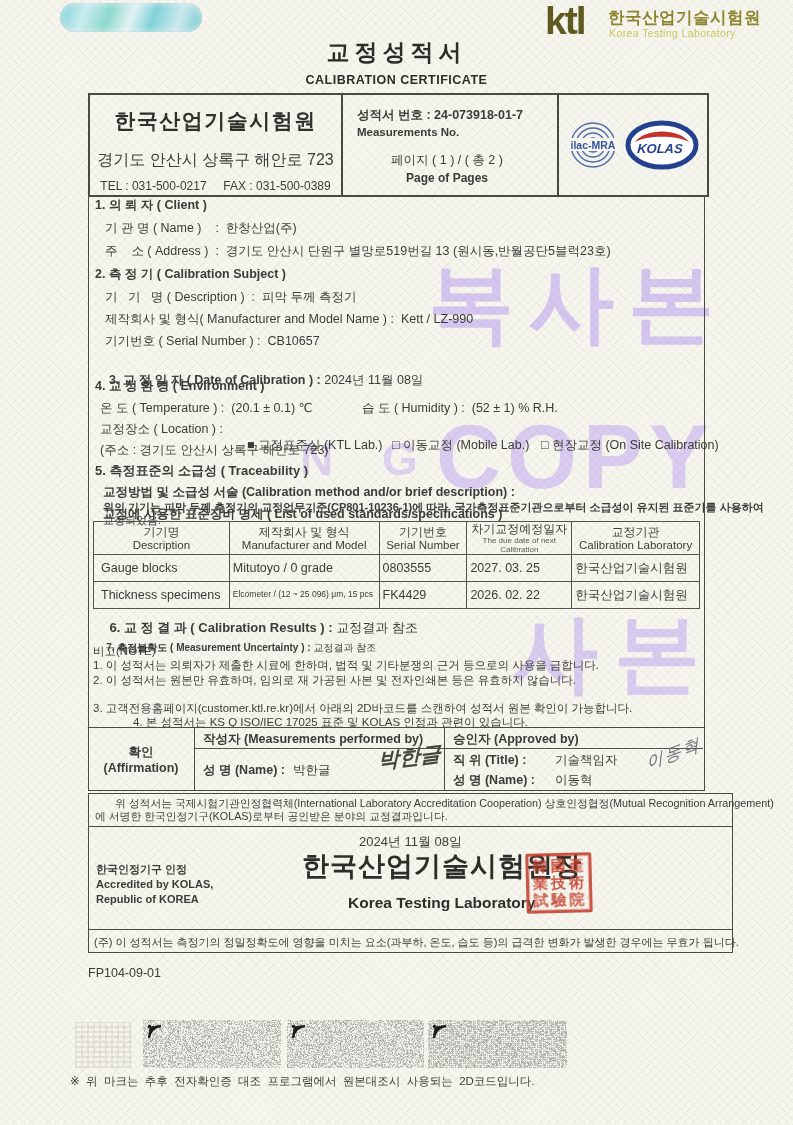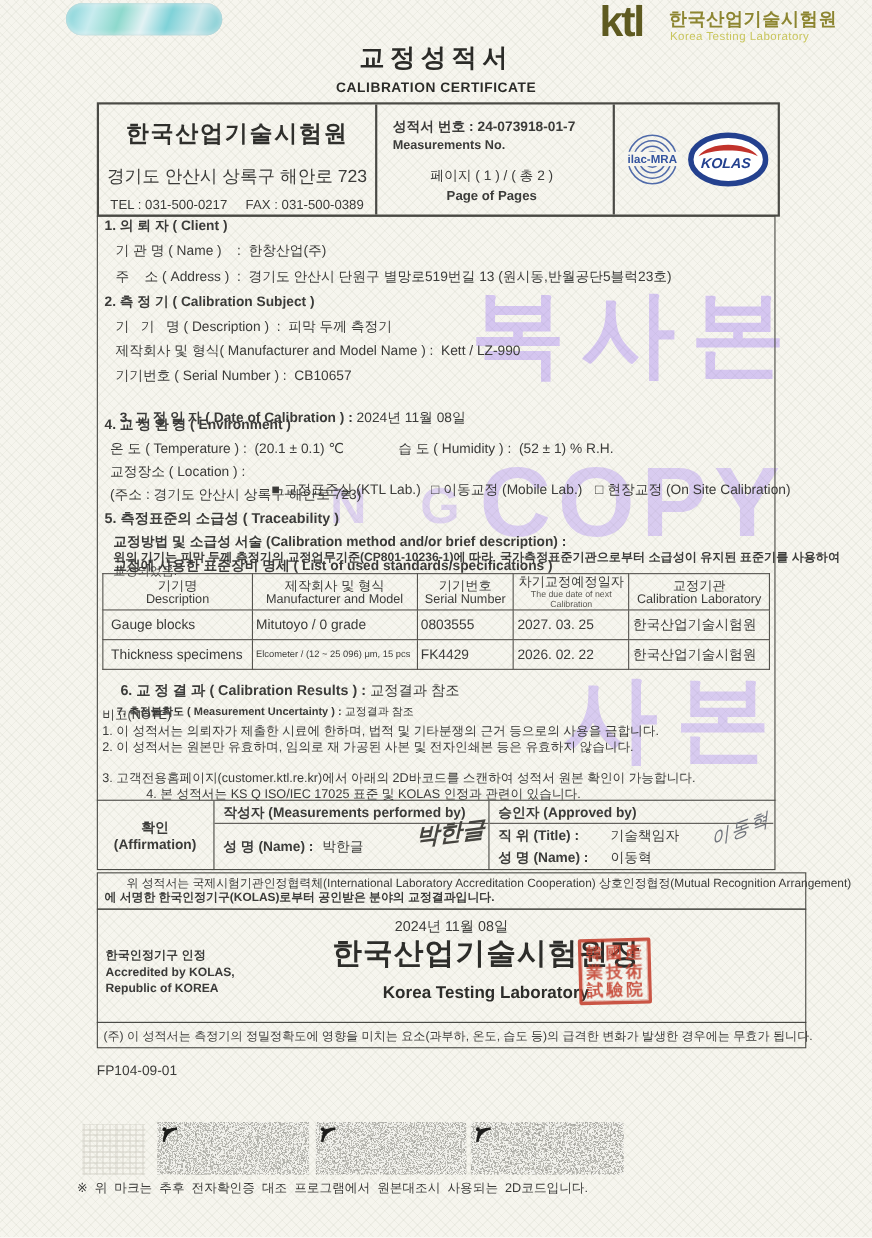--- a/index.html
+++ b/index.html
@@ -247,21 +247,21 @@
         <span class="lbl" style="position:absolute;left:8px;top:23px;">성 명 (Name) : </span>
         <span class="val" style="position:absolute;left:110px;top:23px;">이동혁</span>
       </div>
     </div>
   </div>
   <div class="abs sig-p">박한글</div>
   <div class="abs sig-a">이동혁</div>
 
   <div class="abs mrabox"></div>
   <div class="ln" style="left:95px;top:797px;font-size:10.8px;line-height:13px;margin-left:20px;">위 성적서는 국제시험기관인정협력체(International Laboratory Accreditation Cooperation) 상호인정협정(Mutual Recognition Arrangement)</div>
-  <div class="ln" style="left:95px;top:810px;font-size:10.8px;line-height:13px;font-weight:bold;">에 서명한 한국인정기구(KOLAS)로부터 공인받은 분야의 교정결과입니다.</div>
+  <div class="ln" style="left:95px;top:810px;font-size:10.8px;line-height:13px;">에 서명한 한국인정기구(KOLAS)로부터 공인받은 분야의 교정결과입니다.</div>
 
   <div class="abs sealbox"></div>
   <div class="ln ctr" style="top:834px;font-size:13px;width:645px;left:88px;">2024년 11월 08일</div>
   <div class="ln b" style="left:96px;top:861px;font-size:11px;">한국인정기구 인정</div>
   <div class="ln b" style="left:96px;top:876px;font-size:11px;">Accredited by KOLAS,</div>
   <div class="ln b" style="left:96px;top:891px;font-size:11px;">Republic of KOREA</div>
   <div class="ln b" style="left:302px;top:858px;font-size:27px;letter-spacing:1px;color:#2d2d2a;">한국산업기술시험원장</div>
   <div class="ln b" style="left:348px;top:895px;font-size:15.5px;color:#2d2d2a;">Korea Testing Laboratory</div>
   <div class="abs seal">
     <div class="txt">韓國產業技術試驗院長</div>

